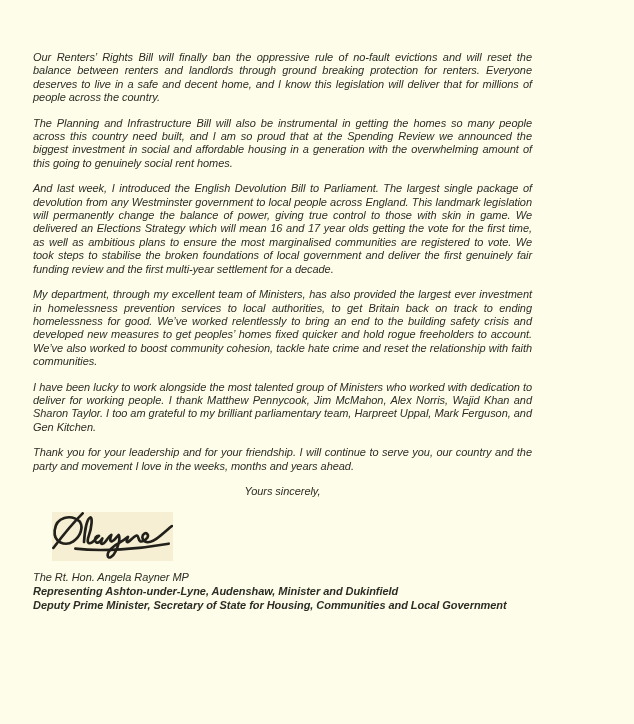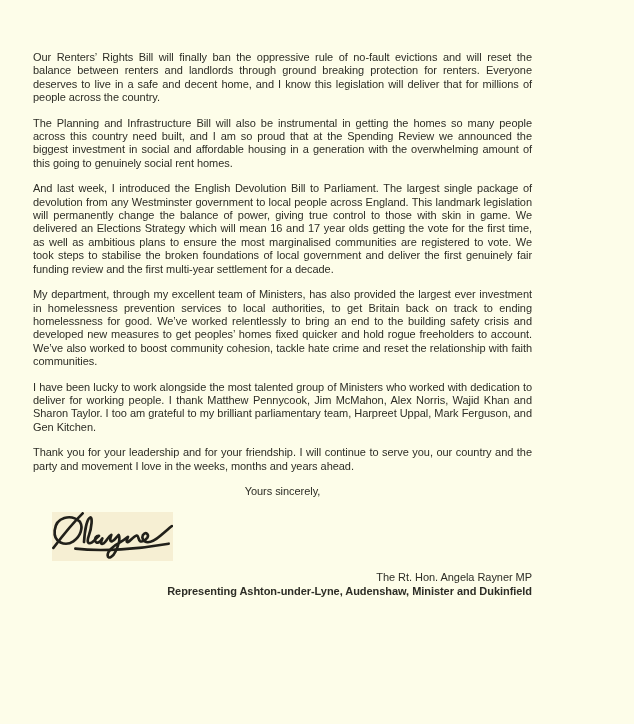--- a/index.html
+++ b/index.html
@@ -15,20 +15,21 @@
   .letter-page {
     box-sizing: border-box;
     width: 563px;
     height: 724px;
     padding: 51px 31px 0 33px;
     font-family: "Liberation Sans", sans-serif;
     font-size: 11px;
     line-height: 13.4px;
     letter-spacing: -0.05px;
     color: #2D2D26;
+    font-style: italic;
   }
   .letter-page p {
     margin: 0 0 12px 0;
     text-align: justify;
   }
   .letter-page p.closing {
     text-align: center;
     margin-bottom: 14px;
   }
   .sig-box {
@@ -44,21 +45,21 @@
   }
   .sig-stroke {
     fill: none;
     stroke: #21201A;
     stroke-width: 8;
     stroke-linecap: round;
     stroke-linejoin: round;
   }
   .footer {
     line-height: 13.8px;
-    text-align: right;
+    text-align: left;
   }
   .footer .bold {
     font-weight: bold;
   }
 </style>
 </head>
 <body>
 
 <div class="letter-page">
 
@@ -76,15 +77,16 @@
       <path class="sig-stroke" d="M84 30 C56 4 12 16 8 56 C4 94 40 106 64 90 C86 75 94 48 84 30"></path>
       <path class="sig-stroke" d="M4 110 C32 72 64 32 92 4"></path>
       <path class="sig-stroke" d="M96 92 C98 60 104 22 114 17 C122 13 120 45 110 74 C104 92 108 100 120 93 C130 86 136 76 141 73 C133 72 127 80 130 89 C133 98 144 94 151 81 L147 93 C146 99 153 100 160 91 C166 83 172 73 178 70 C174 82 173 91 180 90 C188 87 194 76 200 70 C204 78 201 98 191 120 C183 138 168 146 167 133 C166 120 184 103 204 93 C214 87 222 81 228 76 C224 86 222 94 228 92 C236 87 246 74 254 72 C260 72 258 84 264 89 C270 93 280 87 286 79 C291 71 285 62 277 66 C269 71 269 84 278 90 C290 97 310 86 326 72 C340 60 352 49 360 43"></path>
       <path class="sig-stroke" d="M70 112 C150 122 262 113 350 97"></path>
     </svg>
   </div>
 
   <div class="footer">
     <div>The Rt. Hon. Angela Rayner MP</div>
     <div class="bold">Representing Ashton-under-Lyne, Audenshaw, Minister and Dukinfield</div>
+    <div class="bold">Deputy Prime Minister, Secretary of State for Housing, Communities and Local Government</div>
   </div>
 
 </div>
 
 </body></html>

